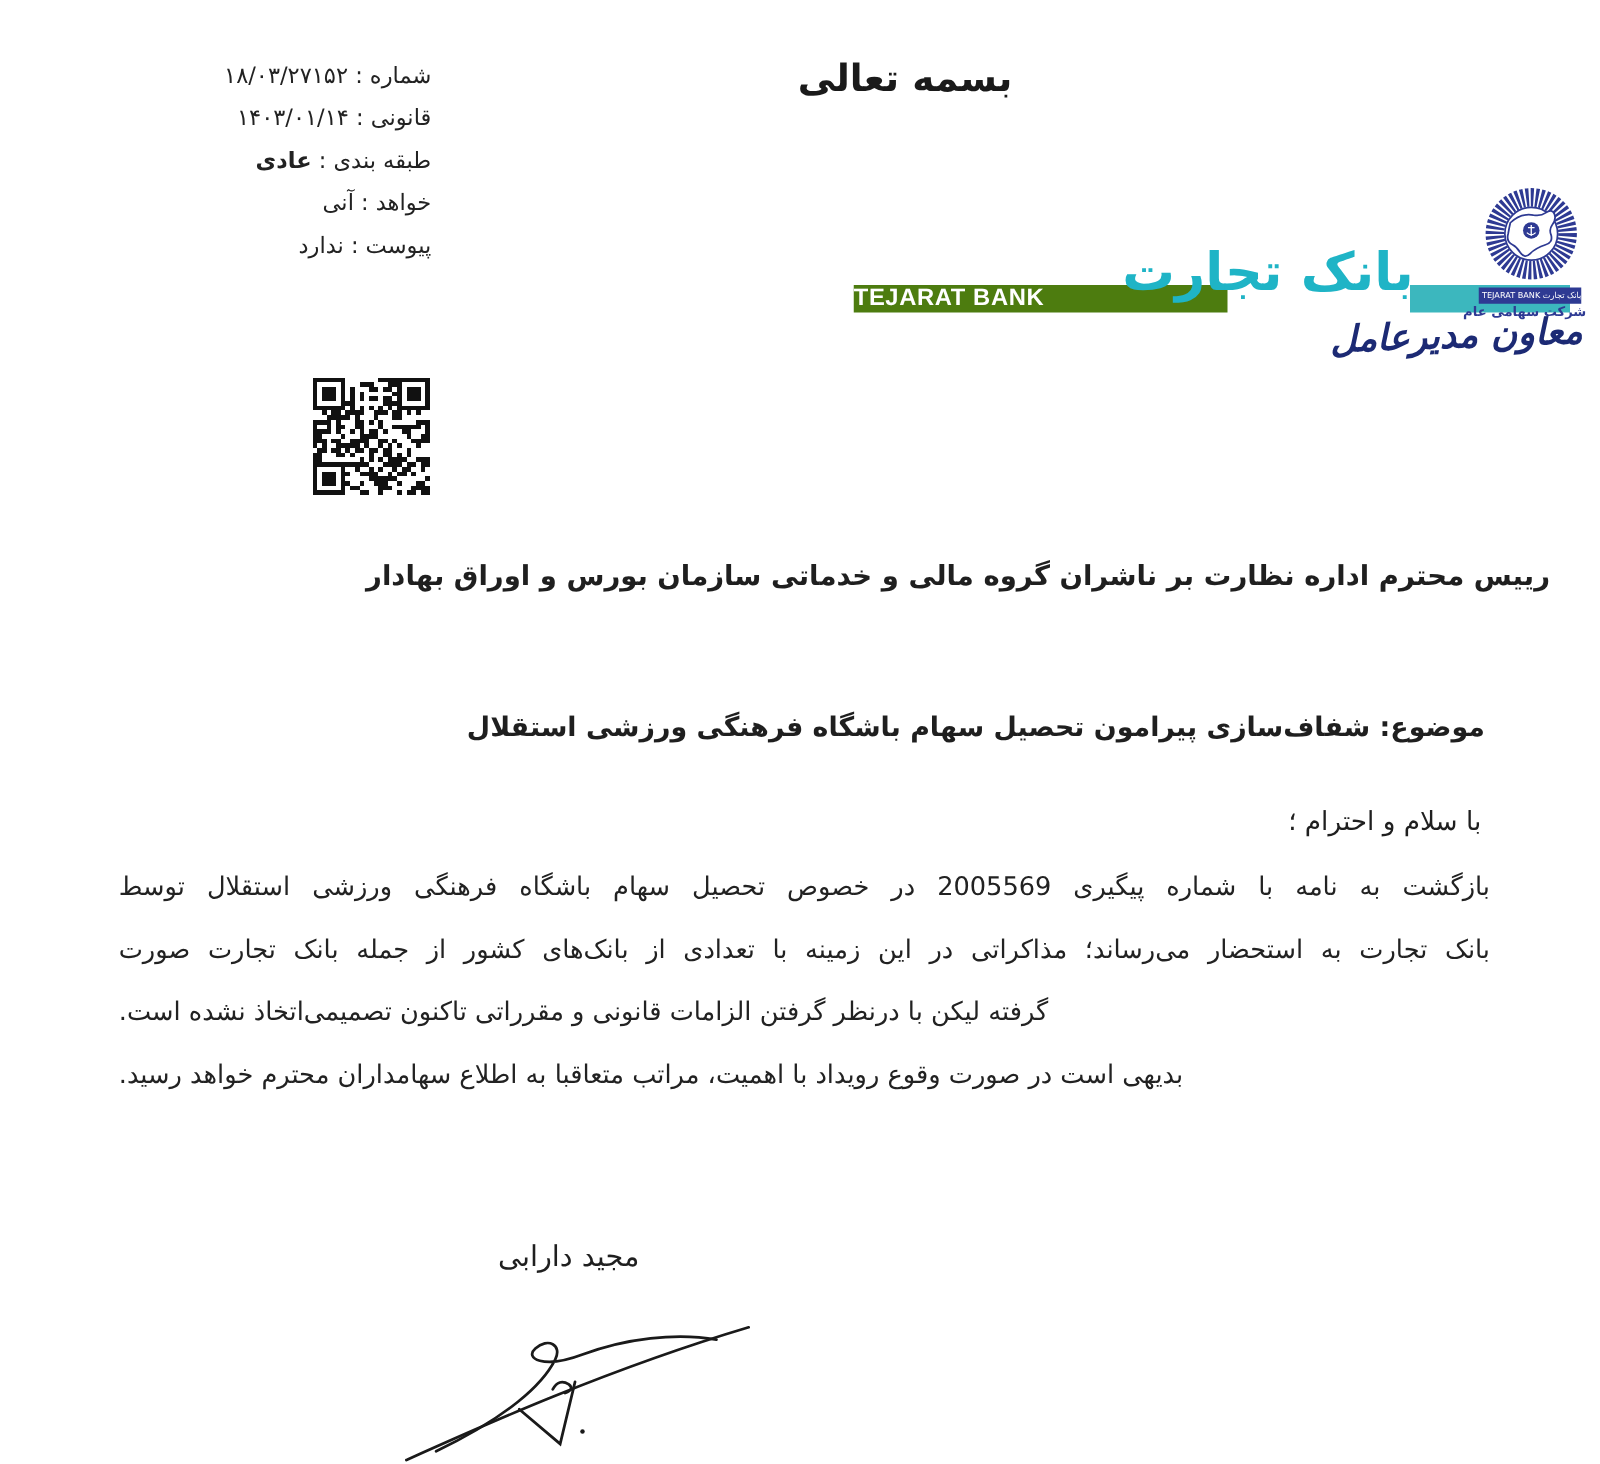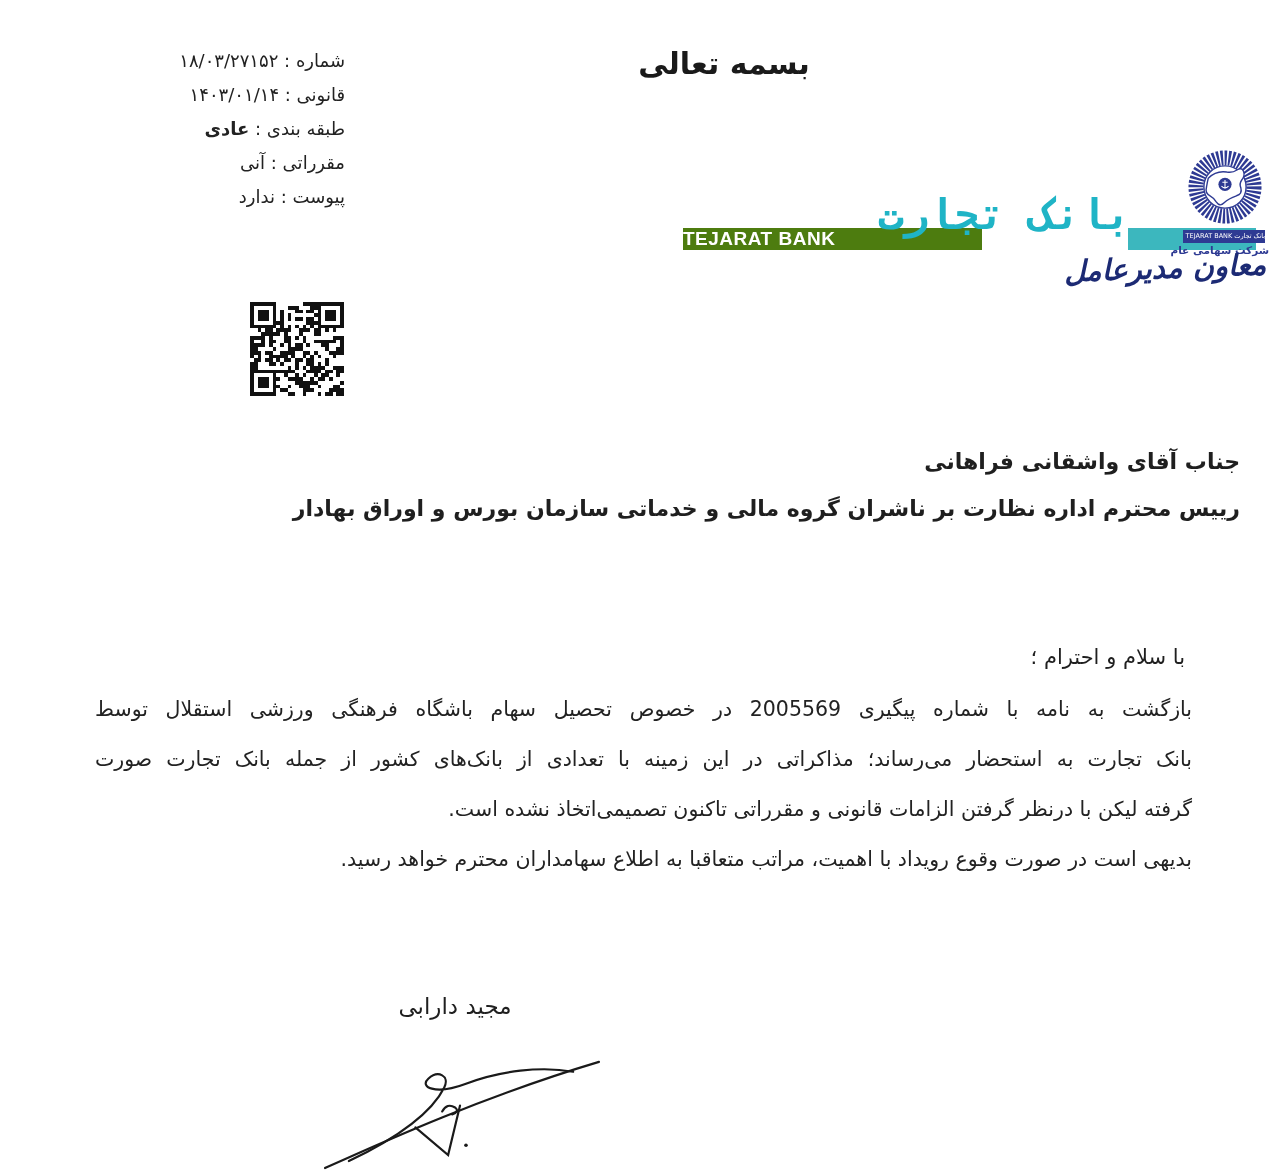--- a/index.html
+++ b/index.html
@@ -10,37 +10,37 @@
   .meta{position:absolute;top:44px;right:935px;font-size:18px;line-height:34px;white-space:nowrap;color:#222;}
   .meta .val-bold{font-weight:bold;}
 
   
   .basmala{position:absolute;top:46px;left:633px;width:182px;text-align:center;font-size:30px;font-weight:600;color:#1a1a1a;}
 
   
   .bar-left{position:absolute;left:683px;top:228px;width:299px;height:22px;background:#4d7c0f;}
   .bar-en{font-family:"Liberation Sans",sans-serif;font-weight:bold;color:#fff;font-size:19px;line-height:22px;letter-spacing:.5px;padding-right:5px;display:inline-block;}
   .bar-right{position:absolute;left:1128px;top:228px;width:128px;height:22px;background:#3cb7be;}
-  .wordmark{position:absolute;left:933px;top:182px;width:198px;height:74px;color:#1fb4c6;font-weight:bold;font-size:42px;line-height:72px;text-align:right;white-space:nowrap;font-family:Liberation Mono, monospace;}
+  .wordmark{position:absolute;left:933px;top:182px;width:198px;height:74px;color:#1fb4c6;font-weight:bold;font-size:42px;line-height:72px;text-align:right;white-space:nowrap;}
   .emblem{position:absolute;left:1181px;top:143px;width:88px;height:88px;}
   .emblem-caption{position:absolute;left:1183px;top:230px;width:82px;height:13px;background:#2e3a93;color:#fff;font-size:6.5px;line-height:13px;text-align:right;white-space:nowrap;overflow:hidden;}
   .company-type{position:absolute;left:1179px;top:244px;width:90px;text-align:center;color:#2e3a93;font-size:10.5px;font-weight:bold;white-space:nowrap;}
   .signatory{position:absolute;right:14px;top:251px;color:#1c2a74;font-size:29px;font-weight:bold;font-style:italic;transform:rotate(-2deg);white-space:nowrap;}
 
   
   .qr{position:absolute;left:250px;top:302px;width:94px;height:94px;shape-rendering:crispEdges;fill:#111;}
 
   
   .recipient{position:absolute;right:40px;top:438px;text-align:right;font-weight:bold;font-size:22px;line-height:47px;white-space:nowrap;}
   .subject{position:absolute;right:92px;top:570px;font-weight:bold;font-size:21.5px;white-space:nowrap;}
   .greeting{position:absolute;right:95px;top:645px;font-size:21px;}
 
   
   .body-block{position:absolute;left:95px;right:88px;top:684px;font-size:20.5px;color:#222;}
-  .bl{height:50px;line-height:50px;text-align:right;white-space:nowrap;}
+  .bl{height:50px;line-height:50px;text-align:left;white-space:nowrap;}
   .jline{text-align:justify;text-align-last:justify;white-space:normal;overflow:hidden;}
 
   
   .signer{position:absolute;left:380px;top:993px;width:150px;text-align:center;font-weight:normal;font-size:23px;white-space:nowrap;}
   .sig{position:absolute;left:318px;top:1042px;width:292px;height:129px;}
   .sig path{stroke:#1a1a1a;stroke-width:2.2;fill:none;stroke-linecap:round;}
   .sig .dot{fill:#1a1a1a;stroke:none;}
 </style>
 </head>
 <body>
@@ -56,21 +56,21 @@
     </div>
     <div class="meta-line">
       <span>قانونی :</span>
       <span>۱۴۰۳/۰۱/۱۴</span>
     </div>
     <div class="meta-line">
       <span>طبقه بندی :</span>
       <span class="val-bold">عادی</span>
     </div>
     <div class="meta-line">
-      <span>مقرراتی :</span>
+      <span>خواهد :</span>
       <span>آنی</span>
     </div>
     <div class="meta-line">
       <span>پیوست :</span>
       <span>ندارد</span>
     </div>
   </div>
 
   <div>
     <div class="bar-left">
@@ -417,24 +417,24 @@
       <rect x="11" y="24" width="1" height="1"></rect>
       <rect x="14" y="24" width="1" height="1"></rect>
       <rect x="18" y="24" width="1" height="1"></rect>
       <rect x="20" y="24" width="1" height="1"></rect>
       <rect x="21" y="24" width="1" height="1"></rect>
       <rect x="23" y="24" width="1" height="1"></rect>
       <rect x="24" y="24" width="1" height="1"></rect>
     </svg>
 
   <div class="recipient" dir="rtl">
-    <div>جناب آقای واشقانی فراهانی</div>
     <div>رییس محترم اداره نظارت بر ناشران گروه مالی و خدماتی سازمان بورس و اوراق بهادار</div>
   </div>
 
+  <div class="subject" dir="rtl">موضوع: شفاف‌سازی پیرامون تحصیل سهام باشگاه فرهنگی ورزشی استقلال</div>
 
   <div class="greeting" dir="rtl">با سلام و احترام ؛</div>
 
   <div class="body-block" dir="rtl">
     <div class="bl jline">بازگشت به نامه با شماره پیگیری 2005569 در خصوص تحصیل سهام باشگاه فرهنگی ورزشی استقلال توسط</div>
     <div class="bl jline">بانک تجارت به استحضار می‌رساند؛ مذاکراتی در این زمینه با تعدادی از بانک‌های کشور از جمله بانک تجارت صورت</div>
     <div class="bl">گرفته لیکن با درنظر گرفتن الزامات قانونی و مقرراتی تاکنون تصمیمی‌اتخاذ نشده است.</div>
     <div class="bl">بدیهی است در صورت وقوع رویداد با اهمیت، مراتب متعاقبا به اطلاع سهامداران محترم خواهد رسید.</div>
   </div>
 

